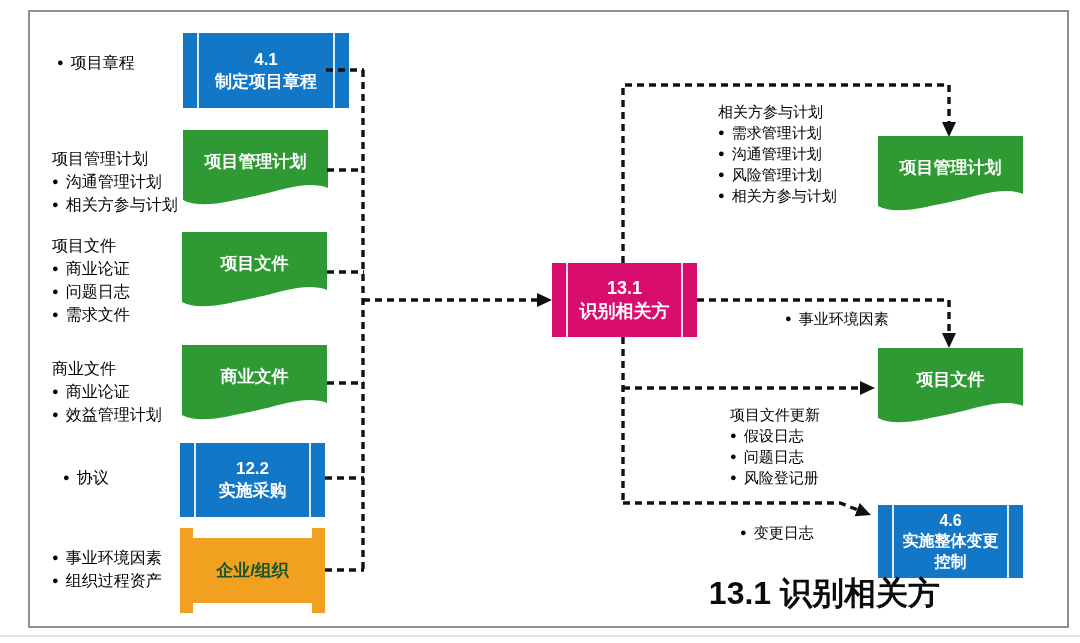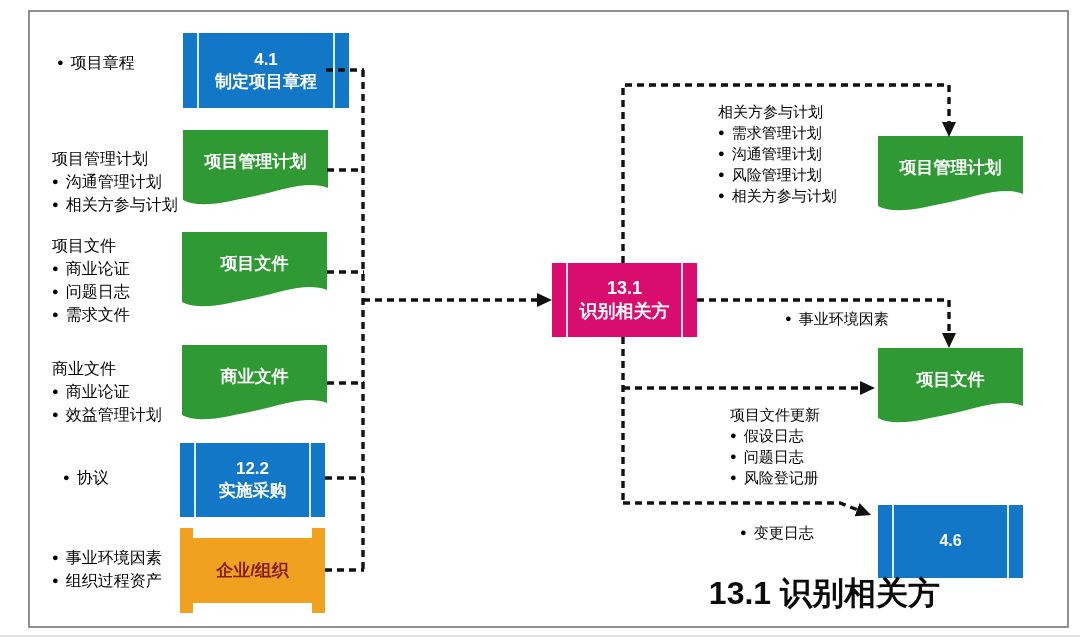--- a/index.html
+++ b/index.html
@@ -38,21 +38,21 @@
   .docpath{fill:var(--document_green,#2f9a34);}
   .doc-label{position:absolute;left:0;top:0;width:100%;height:62px;display:flex;
     align-items:center;justify-content:center;color:#fff;font-weight:bold;font-size:17px;}
 
   
   .org{position:absolute;}
   .org-bar{position:absolute;top:0;bottom:0;width:13px;background:var(--org_orange,#f1a01f);}
   .org-bar.l{left:0;} .org-bar.r{right:0;}
   .org-rect{position:absolute;left:5px;right:5px;top:10px;bottom:10px;
     background:var(--org_orange,#f1a01f);display:flex;align-items:center;justify-content:center;
-    color:#7f1d1d;font-weight:bold;font-size:17px;}
+    color:#14532d;font-weight:bold;font-size:17px;}
 
   .title{position:absolute;left:640px;top:572px;width:300px;text-align:right;
     font-size:32px;font-weight:bold;color:#0b0b0b;white-space:nowrap;}
 </style>
 </head>
 <body>
 
 <div class="canvas">
   <div class="frame"></div>
 
@@ -156,20 +156,22 @@
 
   <div class="doc" style="left:878px;top:348px;width:145px;height:85px">
     <svg viewBox="0 0 145 85" preserveAspectRatio="none">
       <path class="docpath" d="M0,0 H145 V58 C125,50 100,60 72,66 C50,70 18,80 0,70 Z"></path>
     </svg>
     <div class="doc-label">项目文件</div>
   </div>
 
   <div class="process" style="left:878px;top:505px;width:145px;height:73px">
     <div class="p-code" style="font-size:16px">4.6</div>
+    <div class="p-name" style="font-size:16px">实施整体变更
+控制</div>
   </div>
 
   <svg class="wires" viewBox="0 0 1080 643">
     <defs>
       <marker id="ah" markerUnits="userSpaceOnUse" markerWidth="16" markerHeight="14" refX="1" refY="7" orient="auto">
         <path class="arrowhead" d="M0,0 L15,7 L0,14 Z"></path>
       </marker>
     </defs>
 
     <path class="wire" d="M326,70 H364"></path>

